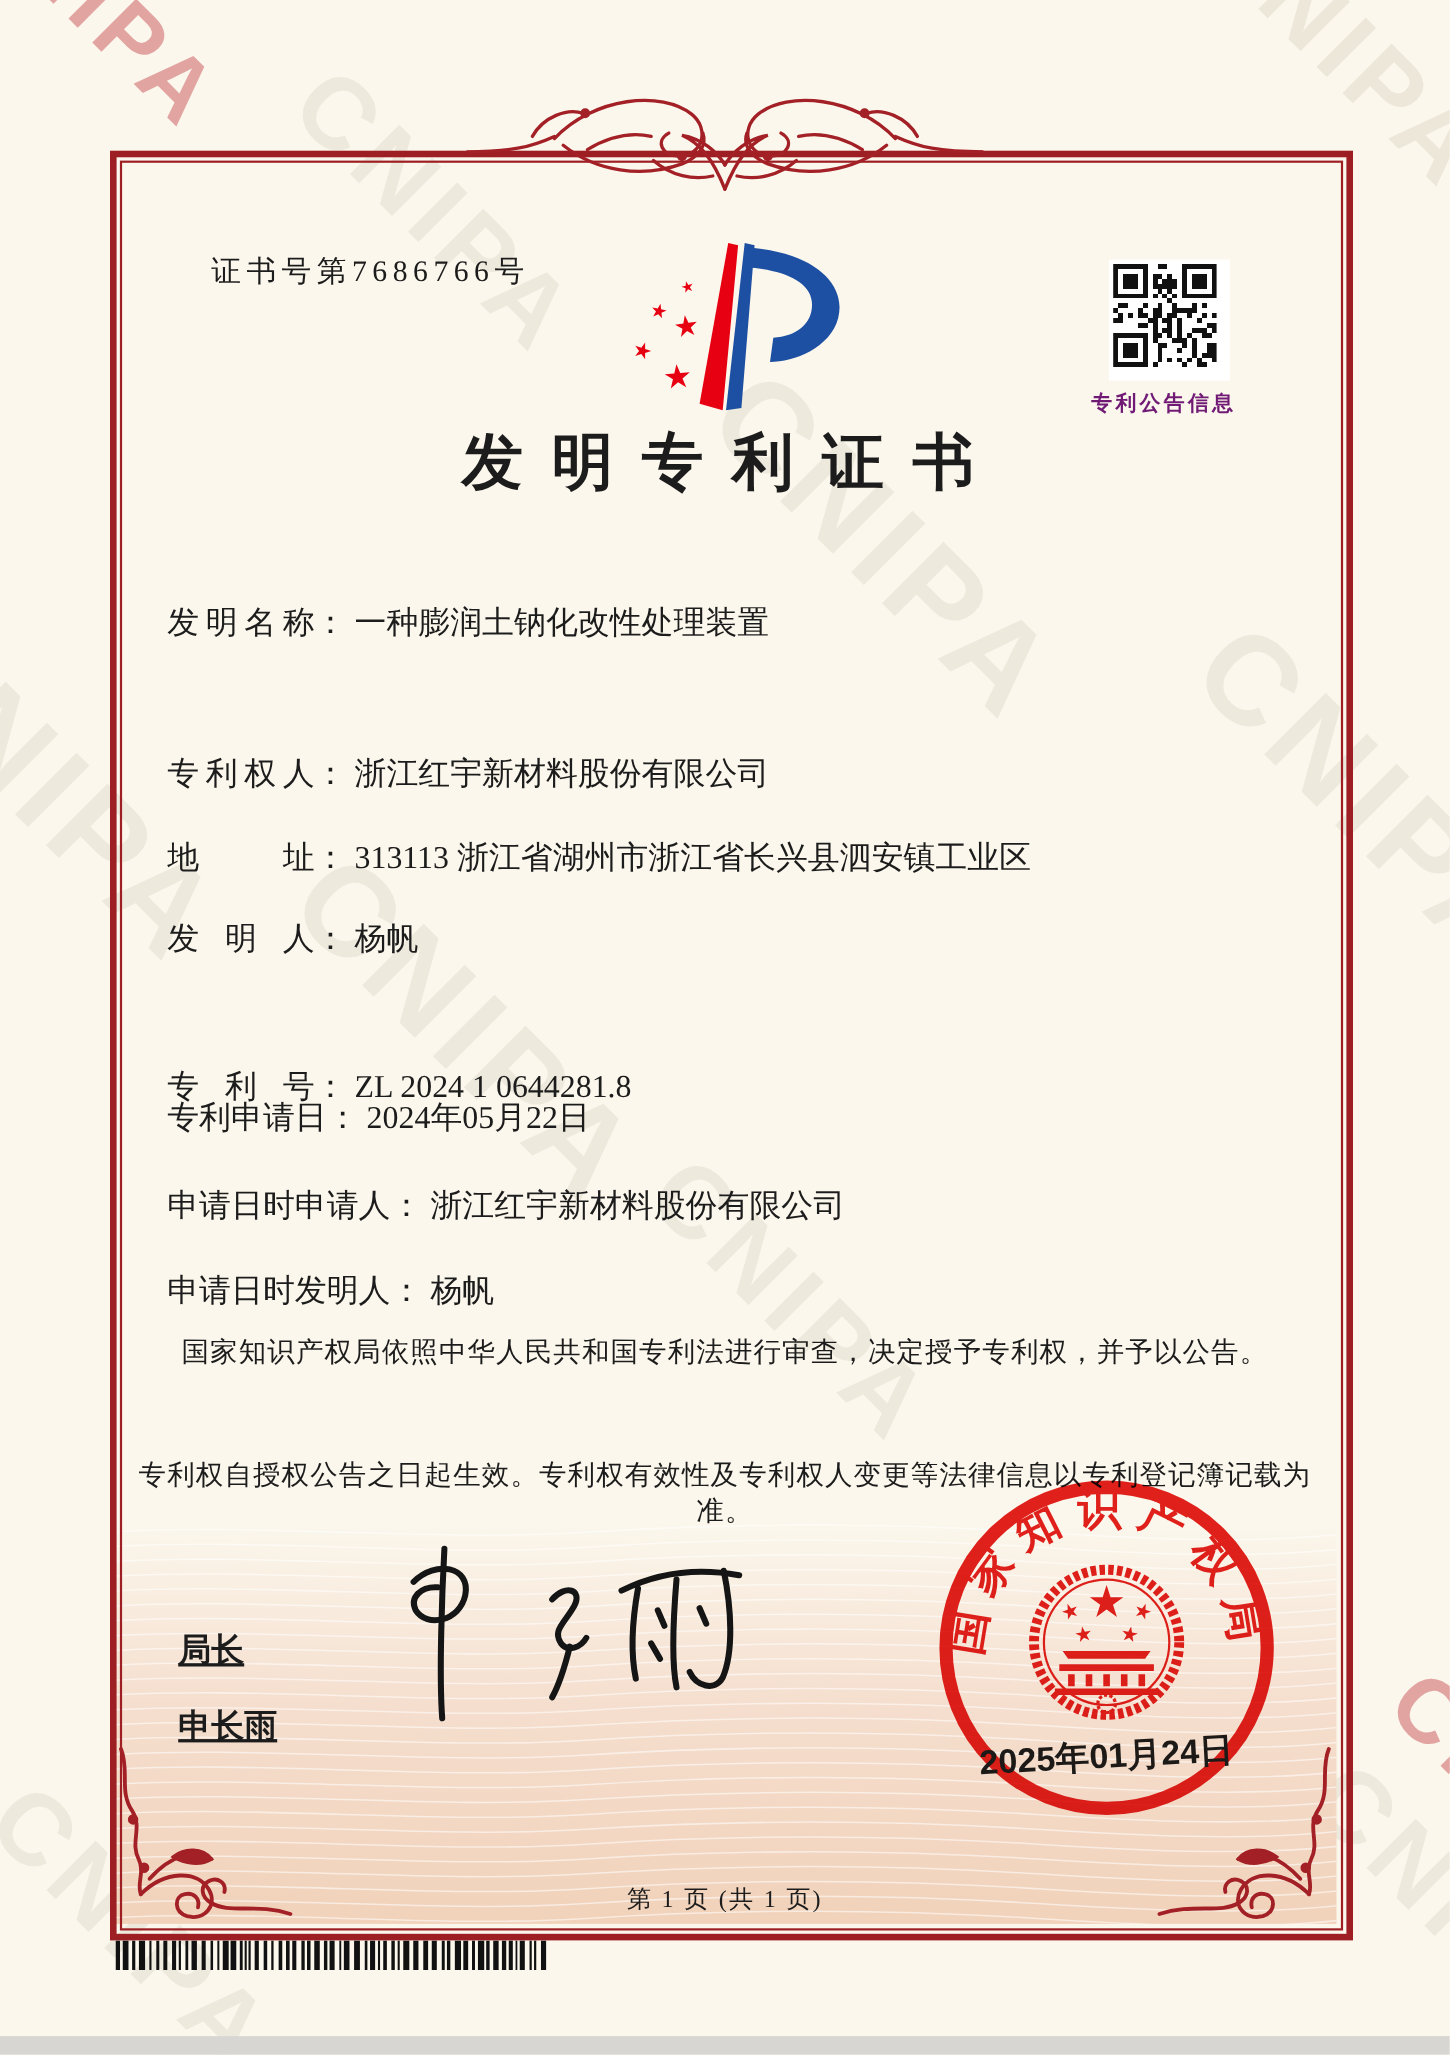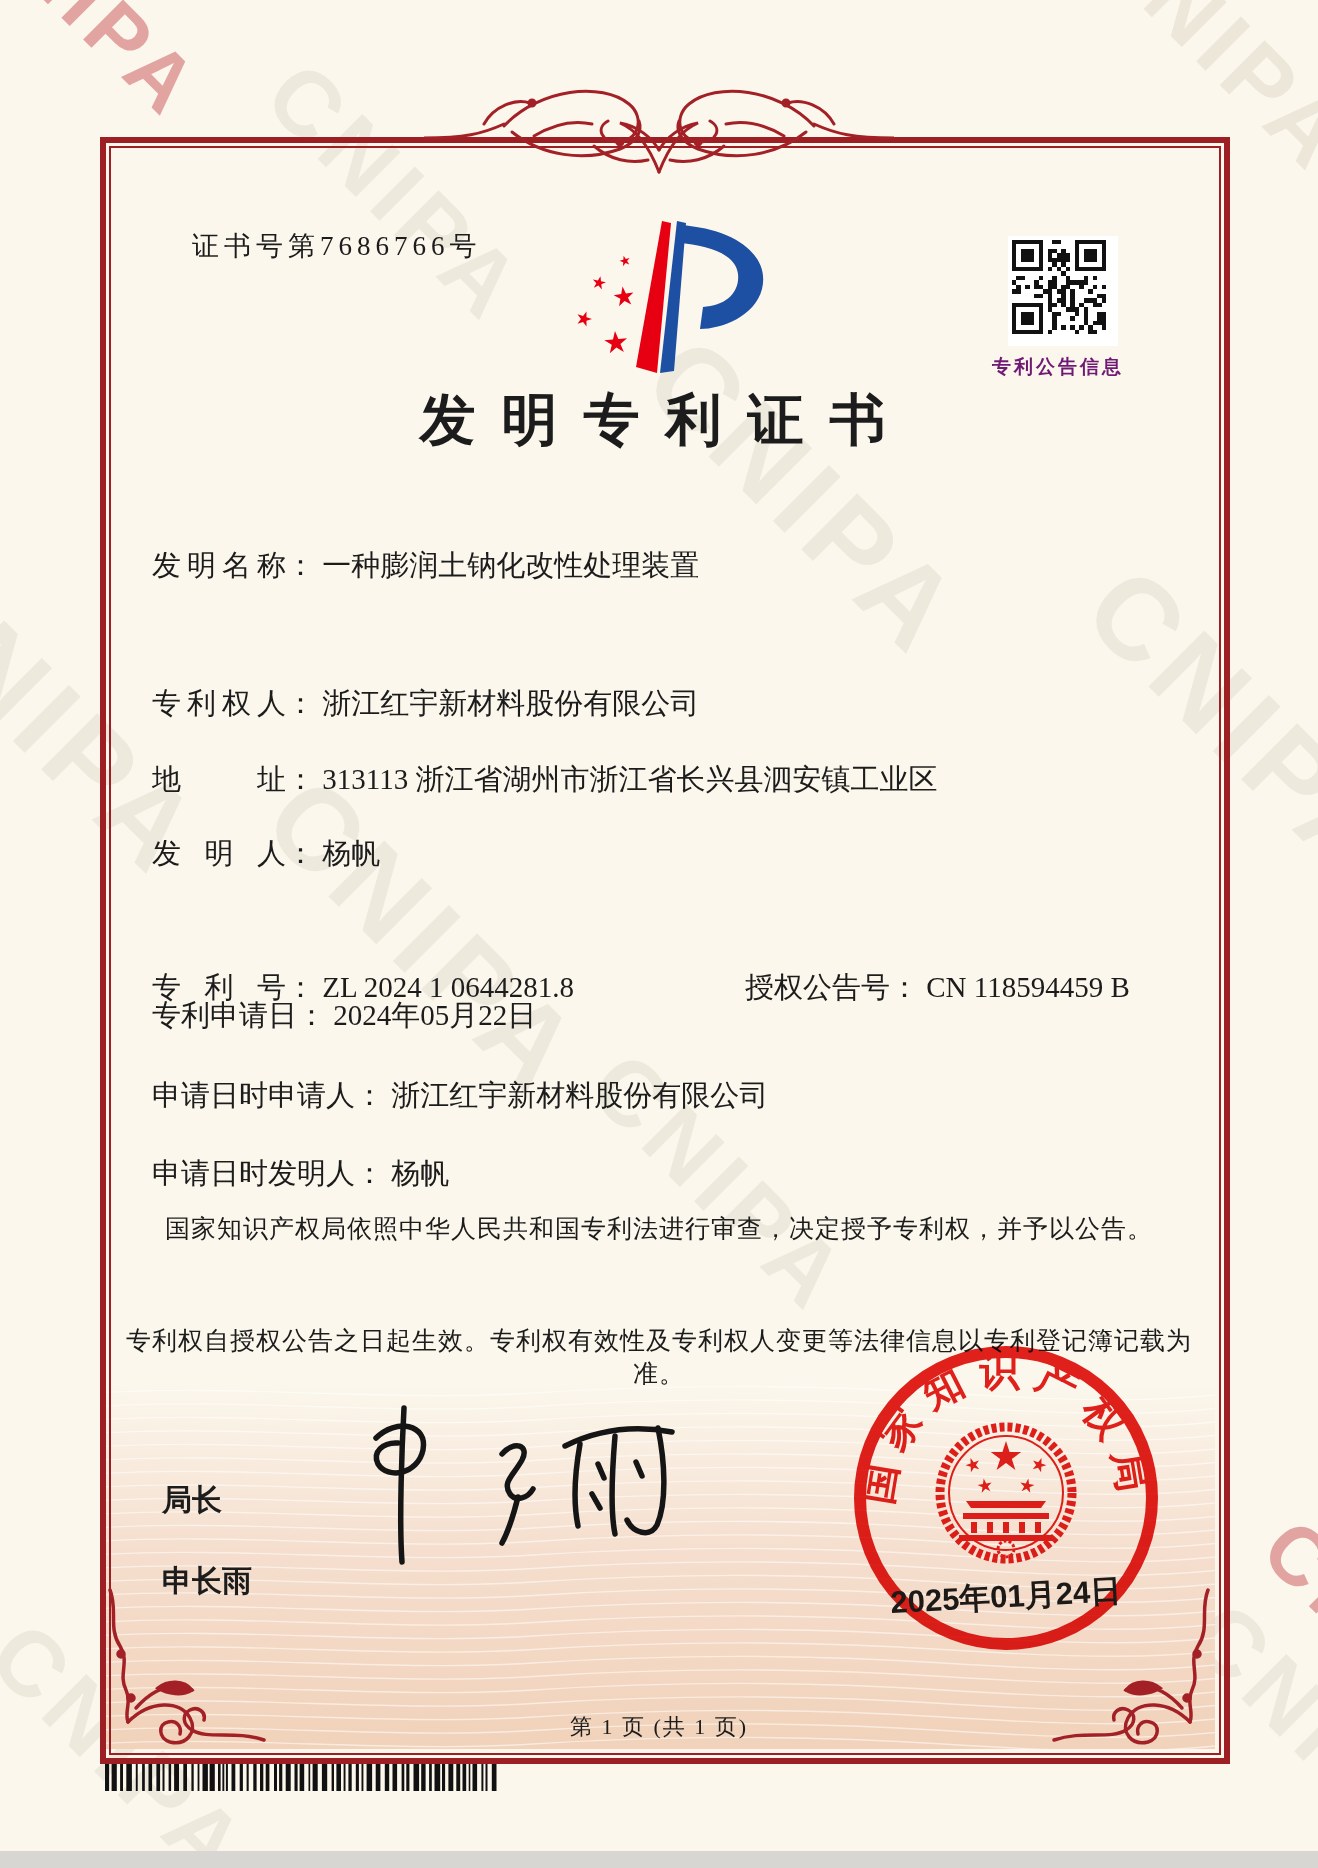--- a/index.html
+++ b/index.html
@@ -31,22 +31,22 @@
   
   .row{position:absolute;left:152px;right:90px;height:40px;font-size:29px;z-index:3;}
   .jl{display:inline-block;width:134px;text-align:justify;text-align-last:justify;vertical-align:bottom;}
   .fvalue{}
   .col2{position:absolute;left:593px;top:0;}
   
   .legal{position:absolute;left:105px;right:105px;text-align:center;font-size:25px;
          letter-spacing:1px;z-index:3;}
   
   .commish{position:absolute;left:162px;top:1480px;z-index:4;
-           font-family:"Liberation Sans","DejaVu Sans",sans-serif;font-weight:bold;font-size:30px;}
-  .commish .name{display:block;margin-top:40px;}
+           font-family:"Liberation Sans","DejaVu Sans",sans-serif;font-weight:bold;font-size:30px;text-decoration:underline;}
+  .commish .name{display:block;margin-top:28px;}
   .sig{position:absolute;left:352px;top:1402px;z-index:4;}
   
   .seal{position:absolute;left:851px;top:1343px;width:310px;height:310px;z-index:5;
         mix-blend-mode:multiply;opacity:0.95;}
   
   .pagefoot{position:absolute;left:0;right:0;top:1712px;text-align:center;font-size:22px;
             letter-spacing:2px;z-index:3;}
   .barcode{position:absolute;left:105px;top:1764px;width:392px;height:27px;z-index:3;}
   .btm-strip{position:absolute;left:0;right:0;top:1851px;height:17px;background:#d8d6d2;z-index:6;}
   .deco{position:absolute;z-index:4;pointer-events:none;}
@@ -383,24 +383,20 @@
   <span class="jl">地址</span><span>：</span>
   <span class="fvalue">313113 浙江省湖州市浙江省长兴县泗安镇工业区</span>
 </div>
 <div class="row" style="top:834px">
   <span class="jl">发明人</span><span>：</span>
   <span class="fvalue">杨帆</span>
 </div>
 <div class="row" style="top:968px">
   <span class="jl">专利号</span><span>：</span>
   <span class="fvalue">ZL 2024 1 0644281.8</span>
-  <span class="col2">
-    <span>授权公告号</span><span>：</span>
-    <span class="fvalue">CN 118594459 B</span>
-  </span>
 </div>
 <div class="row" style="top:996px">
   <span>专利申请日</span><span>：</span>
   <span class="fvalue">2024年05月22日</span>
 </div>
 <div class="row" style="top:1076px">
   <span>申请日时申请人</span><span>：</span>
   <span class="fvalue">浙江红宇新材料股份有限公司</span>
 </div>
 <div class="row" style="top:1154px">

